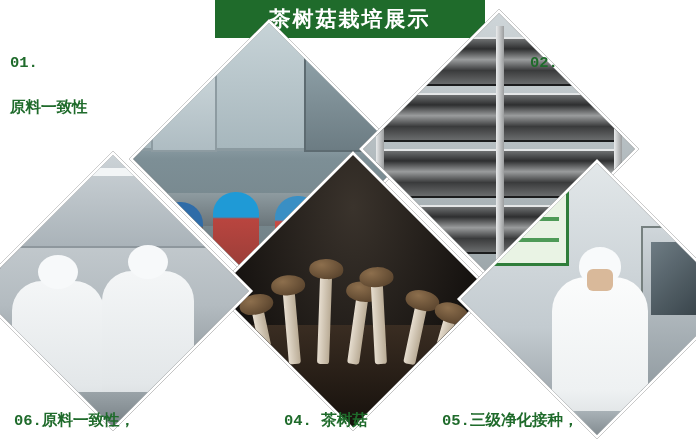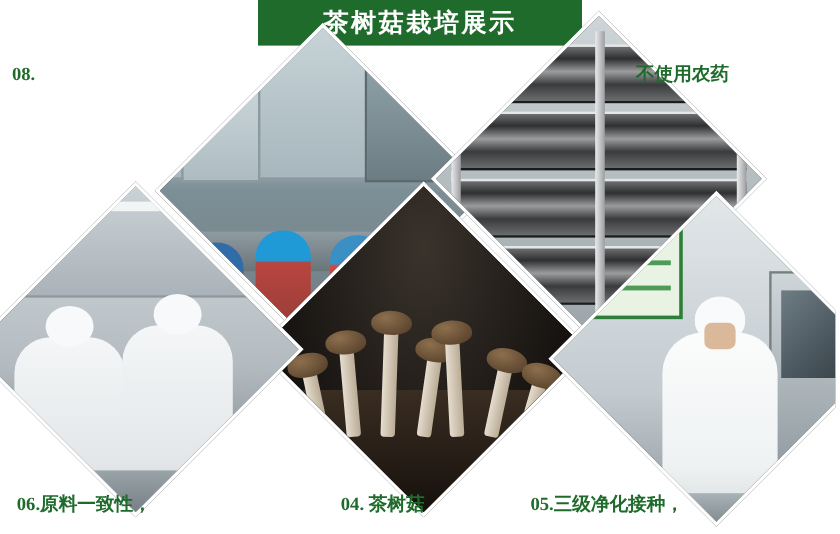--- a/index.html
+++ b/index.html
@@ -6,21 +6,21 @@
     margin: 0;
     padding: 0;
     background: #ffffff;
   }
   .page {
     position: relative;
     width: 696px;
     height: 445px;
     overflow: hidden;
     background: #ffffff;
-    font-family: Liberation Serif, serif;
+    font-family: Liberation Mono, monospace;
   }
 
   
   .title-banner {
     position: absolute;
     left: 215px;
     top: 0px;
     width: 270px;
     height: 38px;
     background: #1f6b2b;
@@ -336,25 +336,26 @@
         <div class="cab">
           <div class="glass"></div>
         </div>
         <div class="tech"></div>
         <div class="bench"></div>
       </div>
     </div>
   </div>
 
   <div class="caption" id="cap1">
-    <span class="cap-line num">08.</span>
+    <span class="cap-line num">01.</span>
+    <span class="cap-line">原料一致性</span>
   </div>
 
   <div class="caption" id="cap2">
-    <span class="cap-line">不使用农药</span>
+    <span class="cap-line num">02.</span>
   </div>
 
   <div class="caption" id="cap3">
     <span class="cap-line"><span>06.</span><span>原料一致性，</span></span>
     
   </div>
 
   <div class="caption" id="cap4">
     <span class="cap-line"><span>04.</span>&nbsp;<span>茶树菇</span></span>
     

